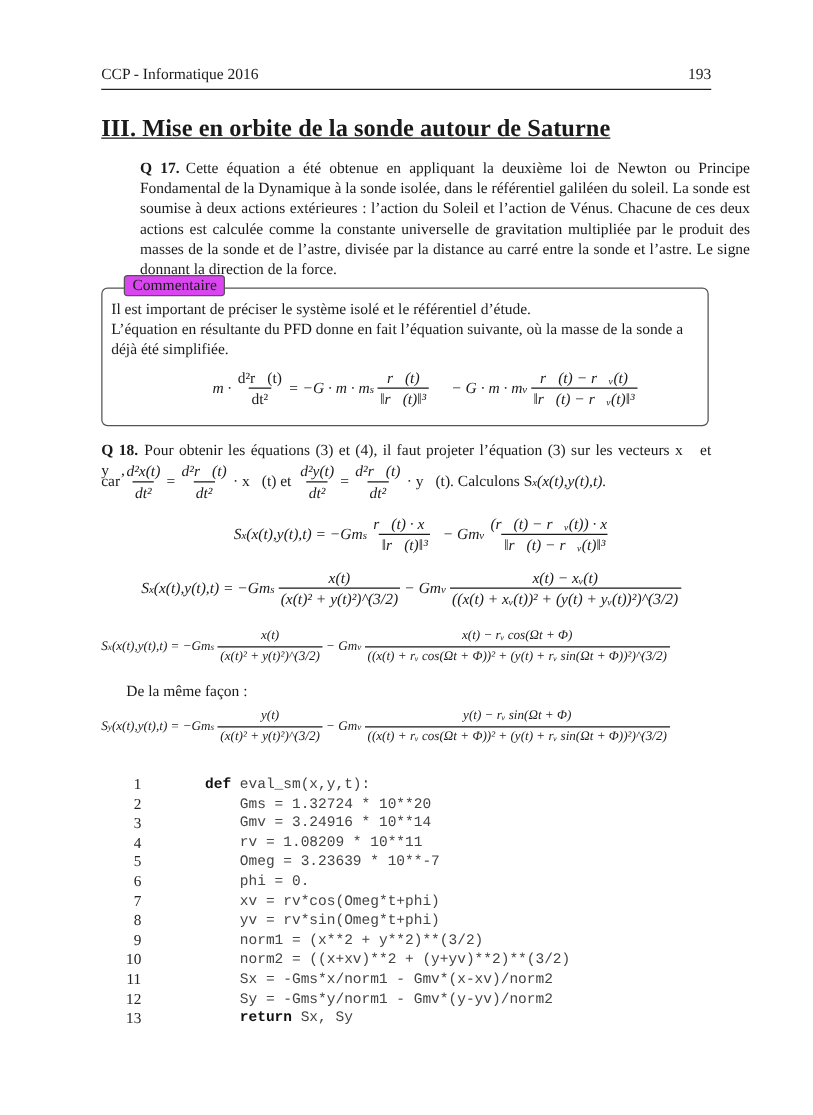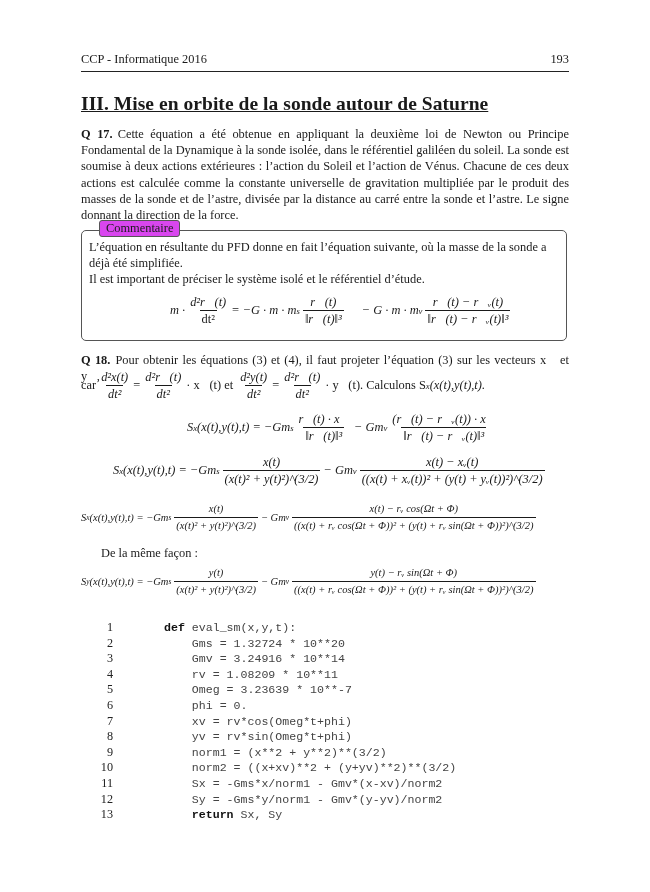--- a/index.html
+++ b/index.html
@@ -39,21 +39,21 @@
   .math { font-style: italic; white-space: nowrap; }
   .up { font-style: normal; }
   .eq {
     position: absolute; font-size: 12.4px; white-space: nowrap;
     display: flex; align-items: center;
   }
   .frac {
     display: inline-flex; flex-direction: column; align-items: center;
     vertical-align: middle; margin: 0 3px;
   }
-  .frac .num { padding: 0 2px 1px 2px; line-height: 14px; font-style: italic; }
+  .frac .num { padding: 0 2px 1px 2px; line-height: 14px; }
   .frac .den { padding: 1px 2px 0 2px; line-height: 14px; border-top: 1px solid #1a1a1a; }
   .small { font-size: 10.5px; }
   .code {
     position: absolute; left: 93px; top: 620px;
     font-size: 12.2px; line-height: 15.6px;
   }
   .code-line { display: flex; height: 15.6px; }
   .code-line .ln {
     width: 20px; text-align: right;
     font-family: "Liberation Serif", serif; color: #222;
@@ -71,29 +71,29 @@
 
 <div class="page">
 
   <div class="running-header">
     <span>CCP - Informatique 2016</span>
     <span>193</span>
   </div>
 
   <div class="section-title">III. Mise en orbite de la sonde autour de Saturne</div>
 
-  <div class="para" style="top:126px;">
+  <div class="para" style="top:126px;margin-left:31px;">
     <span class="qlabel">Q 17.</span><span>Cette équation a été obtenue en appliquant la deuxième loi de Newton ou Principe Fondamental de la Dynamique à la sonde isolée, dans le référentiel galiléen du soleil. La sonde est soumise à deux actions extérieures : l’action du Soleil et l’action de Vénus. Chacune de ces deux actions est calculée comme la constante universelle de gravitation multipliée par le produit des masses de la sonde et de l’astre, divisée par la distance au carré entre la sonde et l’astre. Le signe donnant la direction de la force.</span>
   </div>
 
   <div class="comment-box"></div>
   <div class="comment-tab">Commentaire</div>
   <div class="comment-text">
+    <div>Il est important de préciser le système isolé et le référentiel d’étude.</div>
     <div>L’équation en résultante du PFD donne en fait l’équation suivante, où la masse de la sonde a déjà été simplifiée.</div>
-    <div>Il est important de préciser le système isolé et le référentiel d’étude.</div>
   </div>
 
   <div class="eq math" style="left:170px; top:295px;">
     <span>m ·</span>
     <span class="frac">
       <span class="num up">d²r⃗(t)</span>
       <span class="den up">dt²</span>
     </span>
     <span>= −G · m · m</span>
       <sub>s</sub>

